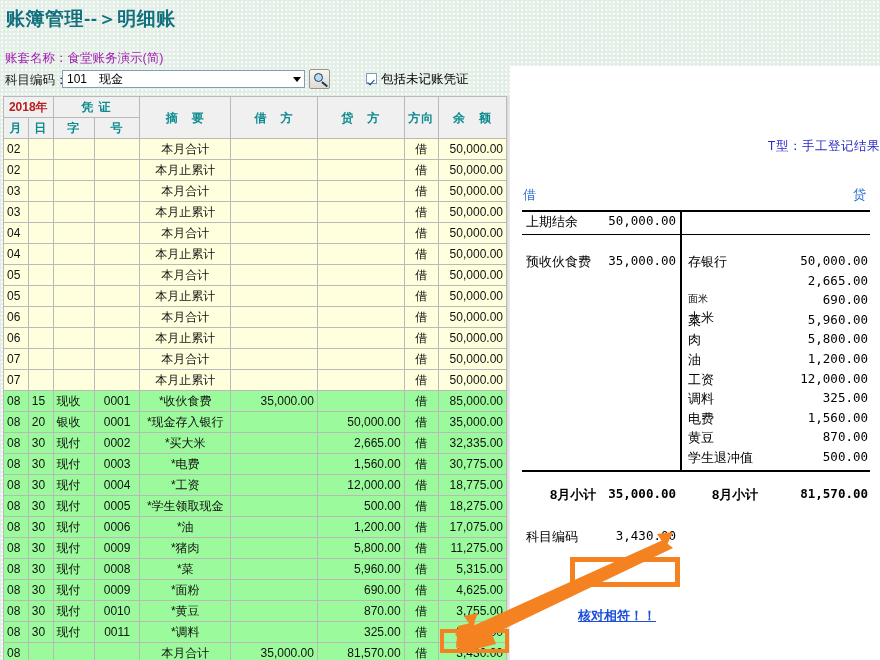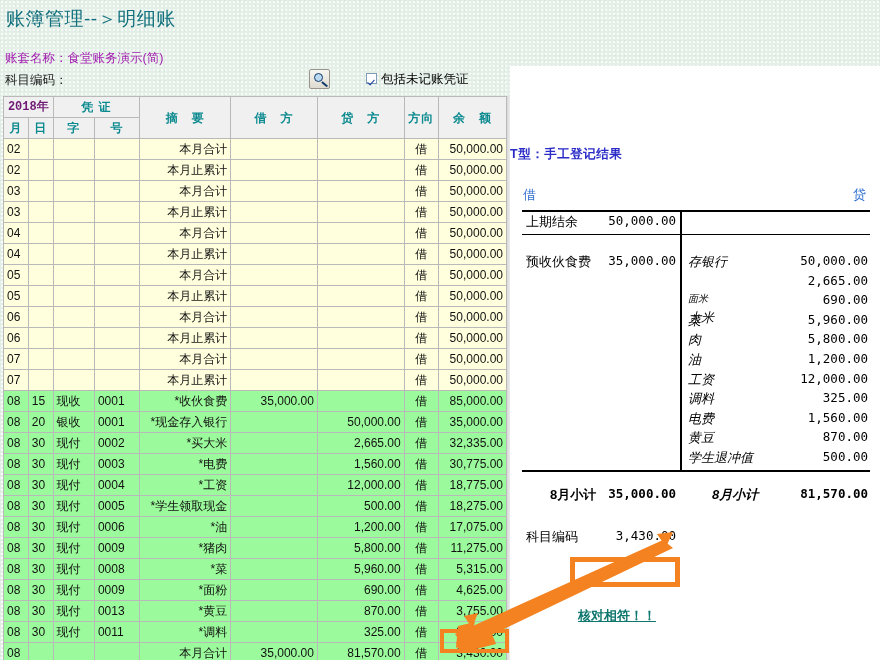--- a/index.html
+++ b/index.html
@@ -20,21 +20,21 @@
       radial-gradient(rgba(205,225,210,.55) 1px, transparent 1px);
     background-size: 4px 4px, 5px 5px;
     background-position: 0 0, 2px 3px;
   }
 
   #app { position:absolute; inset:0; }
 
   
   .page-title {
     position:absolute; left:6px; top:6px;
-    font-size:19px; font-weight:normal; color:#12707e;
+    font-size:19px; font-weight:bold; color:#12707e;
     letter-spacing:.5px; white-space:nowrap;
   }
   .book-label {
     position:absolute; left:5px; top:50px;
     font-size:12.5px; color:#a21caf; white-space:nowrap;
   }
   .subject-label {
     position:absolute; left:5px; top:72px;
     font-size:12.5px; color:#1a1a1a; white-space:nowrap;
   }
@@ -86,44 +86,44 @@
   }
   #ledger th, #ledger td {
     border:1px solid #b9b9b9;
     padding:0 3px; height:20px; line-height:20px;
     white-space:nowrap; overflow:hidden;
   }
   #ledger thead th {
     background:#f0f0f0; color:#0b8a8f; font-weight:bold;
     text-align:center; letter-spacing:1px;
   }
-  #ledger thead th.year { color:#701a75; letter-spacing:0;font-family:Liberation Mono, monospace; }
+  #ledger thead th.year { color:#b91c1c; letter-spacing:0; }
   tr.r-normal td { background:#ffffdd; }
   tr.r-green  td { background:#9bfa9b; }
   td.c-m, td.c-d, td.c-z, td.c-h { text-align:left; }
   td.c-m { width:24px; }
   td.c-d { width:24px; }
   td.c-z { width:40px; }
-  td.c-h { width:44px; }
-  td.c-sum { width:88px; text-align:right; padding-left:6px; }
+  td.c-h { width:44px;text-align:center; }
+  td.c-sum { width:88px; text-align:center; padding-left:6px; }
   td.c-dr, td.c-cr { width:84px; text-align:right; padding-right:6px; }
   td.c-dir { width:30px; text-align:center; }
   td.c-bal { width:66px; text-align:right; padding-right:5px; }
 
   
   #balance-highlight {
     position:absolute; left:440px; top:629px; width:69px; height:24px;
     border:4px solid #f58220; pointer-events:none;
   }
 
   
   #t-panel { position:absolute; left:510px; top:66px; width:370px; height:594px; background:#ffffff; }
   .t-caption {
-    position:absolute; left:0; right:0; top:80px; text-align:left;
-    font-size:12.5px; color:#2b2bc8; font-weight:bold; letter-spacing:.5px;
+    position:absolute; left:0; right:0; top:72px; text-align:right;
+    font-size:12.5px; color:#2b2bc8; font-weight:normal; letter-spacing:.5px;
   }
   .t-debit-lbl {
     position:absolute; left:13px; top:120px; font-size:13px; color:#2f6fd0;
   }
   .t-credit-lbl {
     position:absolute; right:14px; top:120px; font-size:13px; color:#2f6fd0;
   }
   .t-title {
     position:absolute; left:0; right:0; top:115px; text-align:center;
     font-size:17px; font-weight:bold; color:#000; font-family:"Liberation Serif", serif;
@@ -133,35 +133,35 @@
   #rule-bal    { left:12px;  top:168px; width:348px; height:1px; }
   #rule-bottom { left:12px;  top:404px; width:348px; height:1.5px; }
   #rule-vert   { left:170px; top:144px; width:2px;   height:262px; }
   .t-name { position:absolute; font-family:"Liberation Sans", sans-serif; }
   .t-amt  { position:absolute; text-align:right; font-family:"DejaVu Sans Mono", monospace; }
 
   
   .dcell { left:16px; }
   .dval  { left:58px; width:108px; text-align:right; }
   
-  .ccell { left:178px;font-style:italic; }
+  .ccell { left:178px; }
   .cval  { left:240px; width:118px; text-align:right; }
 
   .t-subtotal-lbl { font-weight:bold; font-size:13px; font-family:"Liberation Sans", sans-serif;margin-left:24px; }
 
   #t-bal-highlight {
     position:absolute; left:60px; top:491px; width:110px; height:30px;
     border:5px solid #f58220; background:transparent;
   }
 
   
   #arrow-svg { position:absolute; left:420px; top:530px; width:260px; height:130px; pointer-events:none; }
   #check-note {
     position:absolute; left:578px; top:607px;
-    font-size:13px; font-weight:bold; color:#0f766e;
+    font-size:13px; font-weight:bold; color:#1d4ed8;
     text-decoration:underline; white-space:nowrap;
   }
   .scroll-edge{
     position:absolute; left:507px; top:96px; width:4px; height:564px;
     background:linear-gradient(90deg,#d9d9d9,#f2f2f2);
   }
 </style>
 </head>
 <body>
 
@@ -170,20 +170,24 @@
 <div id="app">
 
   <div class="page-title">账簿管理--＞明细账</div>
 
   <div class="book-label">
     <span>账套名称：</span><span>食堂账务演示(简)</span>
   </div>
 
   <div class="subject-label">科目编码：</div>
 
+  <div class="combo">
+    <span>101　现金</span>
+    <span class="arrow"></span>
+  </div>
 
   <div class="find-btn">
     <span class="glass"></span>
     <span class="handle"></span>
   </div>
 
   <label class="chk-wrap">
     <span class="chk-box"></span><span>包括未记账凭证</span>
   </label>
 
@@ -445,21 +449,21 @@
           <td class="c-sum">*面粉</td>
           <td class="c-dr"></td>
           <td class="c-cr">690.00</td>
           <td class="c-dir">借</td>
           <td class="c-bal">4,625.00</td>
         </tr>
         <tr class="r-green">
           <td class="c-m">08</td>
           <td class="c-d">30</td>
           <td class="c-z">现付</td>
-          <td class="c-h">0013</td>
+          <td class="c-h">0010</td>
           <td class="c-sum">*黄豆</td>
           <td class="c-dr"></td>
           <td class="c-cr">870.00</td>
           <td class="c-dir">借</td>
           <td class="c-bal">3,755.00</td>
         </tr>
         <tr class="r-green">
           <td class="c-m">08</td>
           <td class="c-d">30</td>
           <td class="c-z">现付</td>

